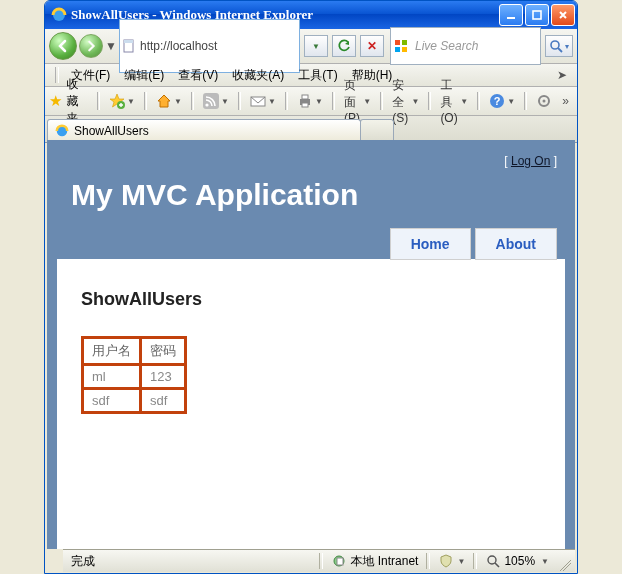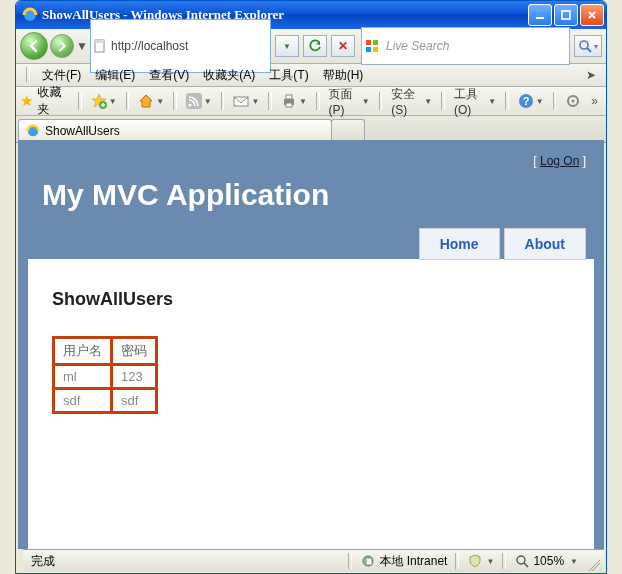--- a/index.html
+++ b/index.html
@@ -1,17 +1,17 @@
 <!DOCTYPE html>
 <html><head>
 <meta charset="utf-8">
 <style>
   html,body{margin:0;padding:0;font-family:"Microsoft YaHei","Tahoma",sans-serif;font-size:12px;color:#000;}
   body{background:#ece9d8;}
-  .window{width:592px;height:574px;margin:0 auto;background:#ece9d8;border:1px solid #0053c3;border-radius:6px 6px 0 0;overflow:hidden;position:relative;box-sizing:border-box;}
+  .window{width:534px;height:574px;margin:0 auto;background:#ece9d8;border:1px solid #0053c3;border-radius:6px 6px 0 0;overflow:hidden;position:relative;box-sizing:border-box;}
   
   .titlebar{height:28px;background:linear-gradient(to bottom,#2a7bf1,#0a55d3 45%,#0045c3 46%,#1a65e3);display:flex;align-items:center;padding:0 2px 0 6px;color:#fff;font-weight:bold;font-size:13px;}
   .titlebar .ie-ico{width:16px;height:16px;margin-right:4px;display:inline-flex;align-items:center;justify-content:center;}
   .titlebar .title-txt{flex:1;font-family:"SimSun",serif;}
   .wbtn{width:22px;height:20px;margin-left:2px;border:1px solid #fff;border-radius:3px;display:flex;align-items:center;justify-content:center;font-weight:bold;font-size:13px;color:#fff;}
   .wbtn.min{background:linear-gradient(to bottom,#6eb1ff,#2a7bf1);}
   .wbtn.max{background:linear-gradient(to bottom,#6eb1ff,#2a7bf1);}
   .wbtn.close{background:linear-gradient(to bottom,#ff9a6a,#e24a1a);}
   
   .navbar{height:30px;border-bottom:1px solid #b0b0b0;background:linear-gradient(to bottom,#f5f5f0,#e5e5da);display:flex;align-items:center;padding:2px 4px;gap:2px;}
@@ -52,21 +52,21 @@
   .logon a{color:#0f172a;text-decoration:underline;}
   h1.apptitle{color:#fff;font-size:30px;font-weight:bold;margin:0 0 16px 14px;font-family:Liberation Sans, sans-serif;}
   .navtabs{display:flex;justify-content:flex-end;gap:4px;margin:12px 8px -1px 0;}
   .navtabs a{display:block;background:#eef3fa;border:1px solid #cfcfcf;padding:7px 20px;color:#2a5dc0;font-weight:bold;font-size:14px;font-family:Arial,sans-serif;text-decoration:none;}
   .content-card{background:#fff;margin:0;min-height:260px;padding:30px 24px;}
   .content-card h2{margin:0 0 26px 0;font-size:18px;font-weight:bold;color:#222;font-family:Arial,sans-serif;}
   table.data{border-collapse:collapse;font-size:13px;}
   table.data th,table.data td{border:3px solid #c2410c;padding:3px 8px;text-align:left;color:#888;font-weight:normal;}
   table.data th{color:#666;}
   
-  .statusbar{position:absolute;left:7px;right:2px;bottom:1px;height:22px;background:linear-gradient(to bottom,#f7f7f2,#e0e0d5);border-top:1px solid #a0a090;display:flex;align-items:center;font-size:12px;padding:0 4px;gap:4px;}
+  .statusbar{position:absolute;left:18px;right:2px;bottom:1px;height:22px;background:linear-gradient(to bottom,#f7f7f2,#e0e0d5);border-top:1px solid #a0a090;display:flex;align-items:center;font-size:12px;padding:0 4px;gap:4px;}
   .statusbar .seg{display:flex;align-items:center;gap:3px;padding:0 4px;height:18px;}
   .statusbar .spacer{flex:1;}
   .statusbar .vsep{width:2px;height:16px;border-left:1px solid #b0b0a0;border-right:1px solid #fff;}
   .statusbar .dd{font-size:8px;color:#555;}
   .resize{width:14px;height:14px;align-self:flex-end;margin-bottom:1px;background:
     linear-gradient(135deg,transparent 60%,#a0a090 60%,#a0a090 62%,transparent 62%,
     transparent 70%,#a0a090 70%,#a0a090 72%,transparent 72%,
     transparent 80%,#a0a090 80%,#a0a090 82%,transparent 82%);}
 </style>
 </head>

